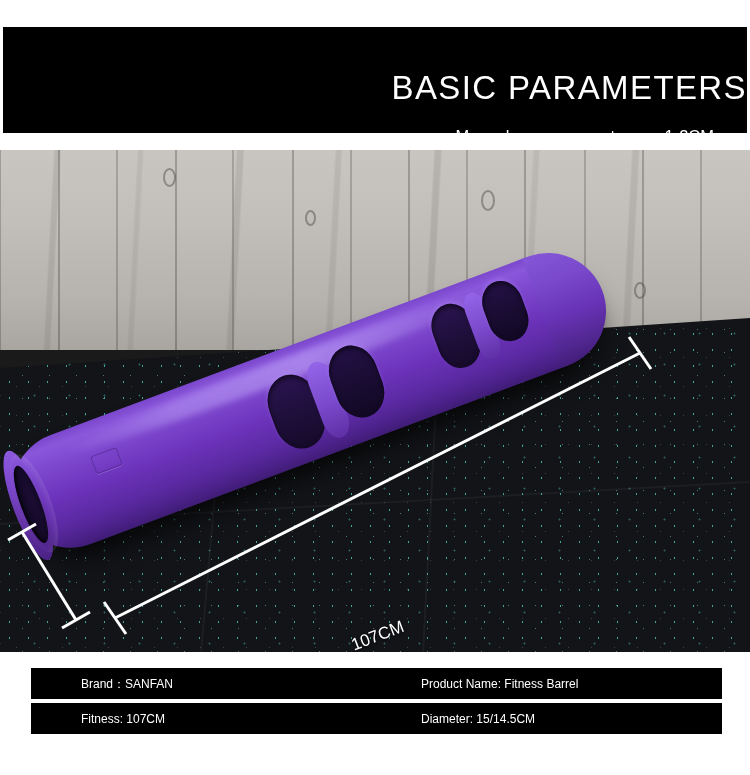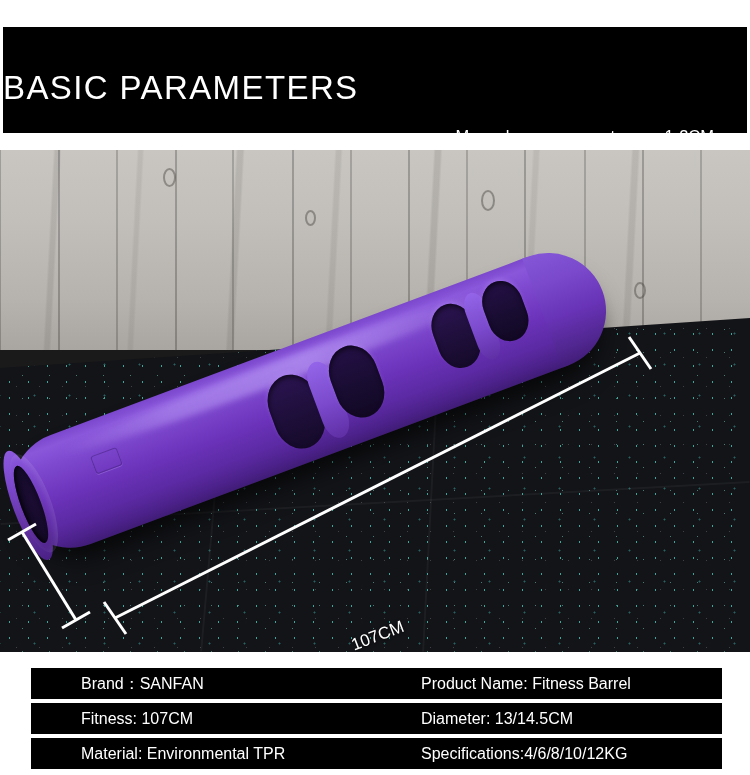--- a/index.html
+++ b/index.html
@@ -2,21 +2,21 @@
 <html><head>
 <meta charset="utf-8">
 <style>
   html,body{margin:0;padding:0;background:#ffffff;}
   body{width:750px;height:775px;position:relative;overflow:hidden;
        font-family:"Liberation Sans","DejaVu Sans",sans-serif;}
 
   
   #header-banner{position:absolute;left:3px;top:27px;width:744px;height:106px;
     background:#000000;overflow:hidden;}
-  #header-title{position:absolute;left:0;top:44px;width:100%;text-align:left;
+  #header-title{position:absolute;left:0;top:44px;width:100%;text-align:right;
     color:#ffffff;font-size:33px;letter-spacing:1.4px;line-height:1;
     font-weight:400;}
   #header-subtitle{position:absolute;right:33px;top:101px;color:#ffffff;
     font-size:16.5px;line-height:1;white-space:nowrap;}
 
   
   #product-photo{position:absolute;left:0;top:150px;width:750px;height:502px;
     overflow:hidden;background:#1a1a1a;}
 
   
@@ -122,21 +122,21 @@
   .dim-label{position:absolute;color:#ffffff;font-size:17px;
     text-shadow:0 1px 3px rgba(0,0,0,.85);white-space:nowrap;line-height:1;}
   #dim-length-label{left:352px;top:487px;transform:rotate(-21deg);
     transform-origin:0 50%;}
 
   
   #spec-table{position:absolute;left:31px;top:668px;width:691px;}
   .spec-row{height:31px;background:#000000;display:flex;align-items:center;
     margin-bottom:4px;}
   .spec-row:last-child{margin-bottom:0;}
-  .spec-cell{color:#ffffff;font-size:16px;line-height:1;white-space:nowrap;}
+  .spec-cell{color:#ffffff;font-size:12px;line-height:1;white-space:nowrap;}
   .spec-cell-left{margin-left:50px;width:340px;}
   .spec-cell-right{}
 </style>
 </head>
 <body>
 
 <div id="header-banner">
   <div id="header-title">BASIC PARAMETERS</div>
   <div id="header-subtitle">Manual measurement -error 1-2CM</div>
 </div>
@@ -196,21 +196,17 @@
 
 <div id="spec-table">
 
   <div class="spec-row">
     <div class="spec-cell spec-cell-left">Brand：SANFAN</div>
     <div class="spec-cell spec-cell-right">Product Name: Fitness Barrel</div>
   </div>
 
   <div class="spec-row">
     <div class="spec-cell spec-cell-left">Fitness: 107CM</div>
-    <div class="spec-cell spec-cell-right">Diameter: 13/14.5CM</div>
+    <div class="spec-cell spec-cell-right">Diameter: 15/14.5CM</div>
   </div>
 
-  <div class="spec-row">
-    <div class="spec-cell spec-cell-left">Material: Environmental TPR</div>
-    <div class="spec-cell spec-cell-right">Specifications:4/6/8/10/12KG</div>
-  </div>
 
 </div>
 
 </body></html>

